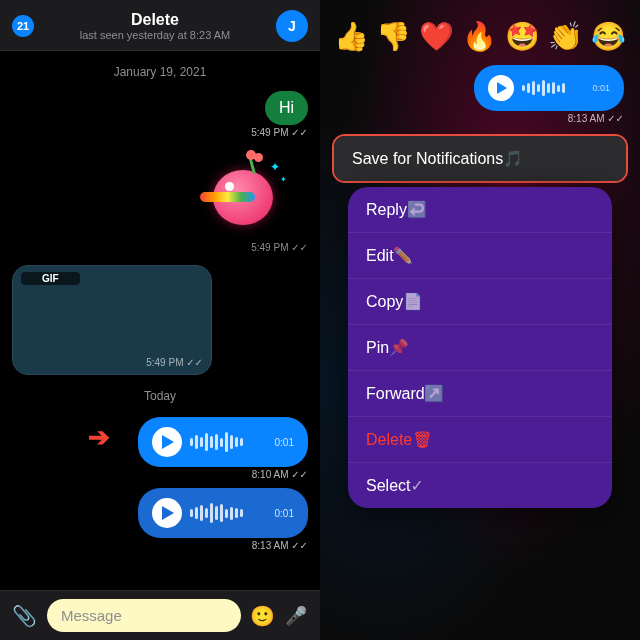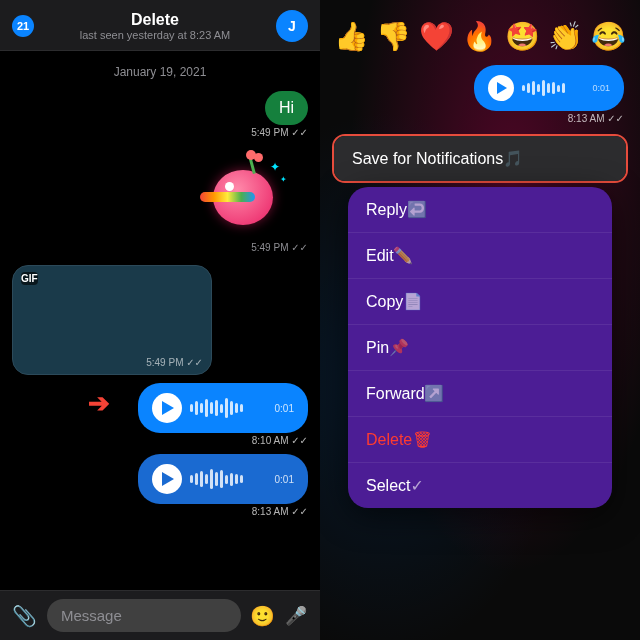--- a/index.html
+++ b/index.html
@@ -141,21 +141,21 @@
       padding: 6px 8px;
       position: relative;
       border: 1px solid #2c4a5a;
     }
 
     .gif-tag {
       background: rgba(0,0,0,0.6);
       color: #fff;
       font-size: 10px;
       font-weight: 700;
-      padding: 1px 0;
+      padding: 1px 21px;
       border-radius: 4px;
     }
 
     .gif-time-right {
       position: absolute;
       bottom: 6px;
       right: 8px;
       color: rgba(255,255,255,0.6);
       font-size: 10px;
     }
@@ -223,21 +223,21 @@
       border-top: 1px solid #2c2c2e;
     }
 
     .attach-icon {
       color: #8e8e93;
       font-size: 20px;
     }
 
     .message-input {
       flex: 1;
-      background: #404040;
+      background: #fef9c3;
       border-radius: 20px;
       padding: 8px 14px;
       color: #8e8e93;
       font-size: 15px;
     }
 
     .emoji-icon {
       color: #8e8e93;
       font-size: 20px;
     }
@@ -394,20 +394,21 @@
 
     <div style="display:flex;justify-content:flex-start;">
       <div style="display:flex;flex-direction:column;align-items:flex-start">
         <div class="gif-bubble">
           <div class="gif-tag">GIF</div>
           <div class="gif-time-right">5:49 PM ✓✓</div>
         </div>
       </div>
     </div>
 
+    <div class="today-label">Today</div>
 
     <div class="message-right" style="position:relative;">
       <div style="display:flex;flex-direction:column;align-items:flex-end;position:relative;">
 
         <div style="position:absolute;left:-50px;top:5px;color:#f44336;font-size:26px;font-weight:bold;">➔</div>
         <div class="audio-bubble">
           <div class="play-btn">
             <div class="play-triangle"></div>
           </div>
           <div class="waveform">

